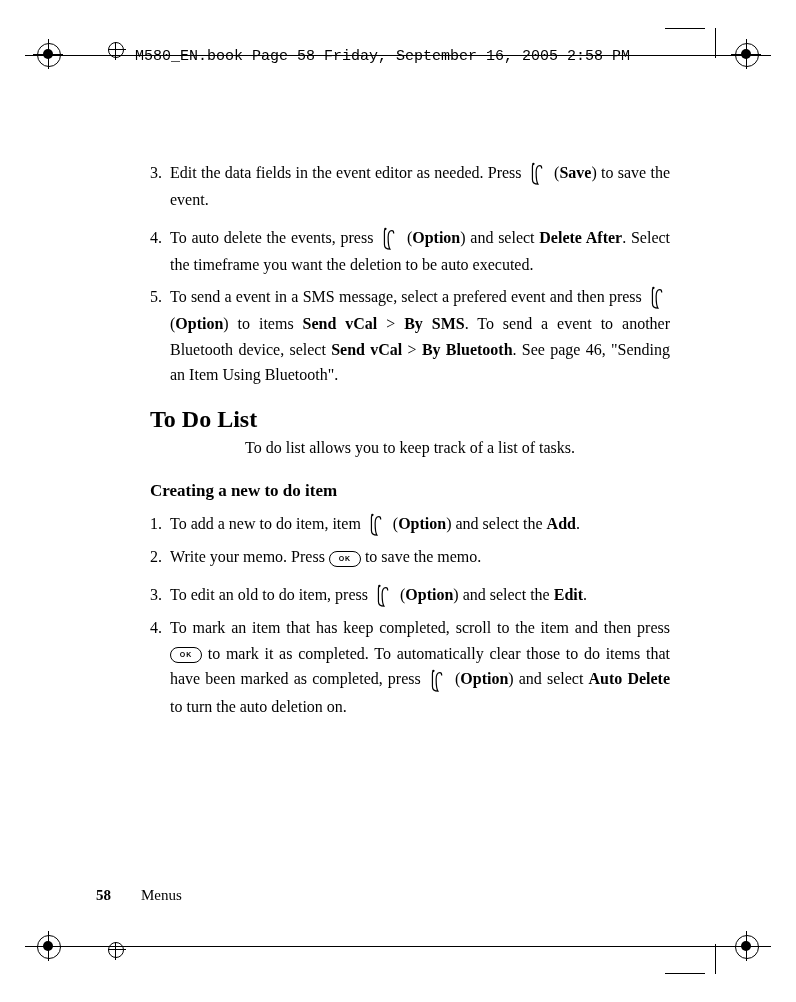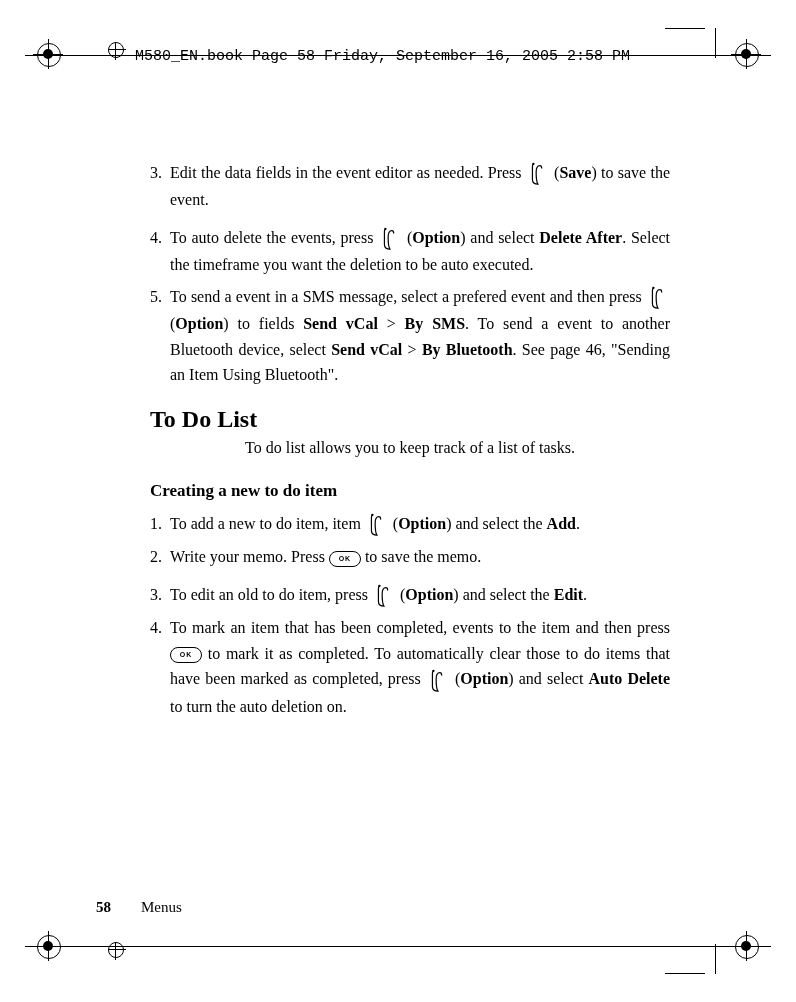--- a/index.html
+++ b/index.html
@@ -111,21 +111,21 @@
   }
   h4.subsection {
     font-family: Georgia, "Times New Roman", serif;
     font-weight: bold;
     font-size: 17px;
     margin: 24px 0 10px 0;
   }
   .footer {
     position: absolute;
     left: 96px;
-    bottom: 86px;
+    bottom: 98px;
     font-size: 15px;
   }
   .footer b {
     margin-right: 30px;
   }
   svg.softkey { width: 20px; height: 26px; vertical-align: middle; margin: 0 2px; }
 </style>
 </head>
 <body>
 
@@ -204,21 +204,21 @@
   </div>
 
   <div class="list-item">
     <div class="list-num">5.</div>
     <div class="list-body">
       <span>To send a event in a SMS message, select a prefered event and then press</span>
       <svg class="softkey" viewBox="0 0 20 28">
           <path d="M6 3 Q4 3 4 6 L4 20 Q4 25 10 25 Q8 22 8 12 Q8 5 12 5 Q14 5 14 8" fill="none" stroke="#000" stroke-width="1.3"></path>
           <circle cx="5" cy="3" r="1.2" fill="#000"></circle>
         </svg>
-      (<b>Option</b><span>) to fields </span><b>Send vCal</b><span> &gt; </span><b>By SMS</b><span>. To send a event to another Bluetooth device, select  </span><b>Send vCal</b><span> &gt; </span><b>By Bluetooth</b><span>. See page 46, "Sending an Item Using Bluetooth".</span>
+      (<b>Option</b><span>) to items </span><b>Send vCal</b><span> &gt; </span><b>By SMS</b><span>. To send a event to another Bluetooth device, select  </span><b>Send vCal</b><span> &gt; </span><b>By Bluetooth</b><span>. See page 46, "Sending an Item Using Bluetooth".</span>
     </div>
   </div>
 
   <h3 class="section">To Do List</h3>
   <div class="section-desc">To do list allows you to keep track of a list of tasks.</div>
 
   <h4 class="subsection">Creating a new to do item</h4>
 
   <div class="list-item">
     <div class="list-num">1.</div>
@@ -249,21 +249,21 @@
           <path d="M6 3 Q4 3 4 6 L4 20 Q4 25 10 25 Q8 22 8 12 Q8 5 12 5 Q14 5 14 8" fill="none" stroke="#000" stroke-width="1.3"></path>
           <circle cx="5" cy="3" r="1.2" fill="#000"></circle>
         </svg>
       (<b>Option</b><span>) and select the </span><b>Edit</b><span>.</span>
     </div>
   </div>
 
   <div class="list-item">
     <div class="list-num">4.</div>
     <div class="list-body">
-      <span>To mark an item that has been completed, events to the item and then press</span>
+      <span>To mark an item that has keep completed, scroll to the item and then press</span>
       <span class="key-ok">OK</span>
       <span> to mark it as completed. To automatically clear those to do items that have been marked as completed, press</span>
       <svg class="softkey" viewBox="0 0 20 28">
           <path d="M6 3 Q4 3 4 6 L4 20 Q4 25 10 25 Q8 22 8 12 Q8 5 12 5 Q14 5 14 8" fill="none" stroke="#000" stroke-width="1.3"></path>
           <circle cx="5" cy="3" r="1.2" fill="#000"></circle>
         </svg>
       (<b>Option</b><span>) and select </span><b>Auto Delete</b><span> to turn the auto deletion on.</span>
     </div>
   </div>
 

